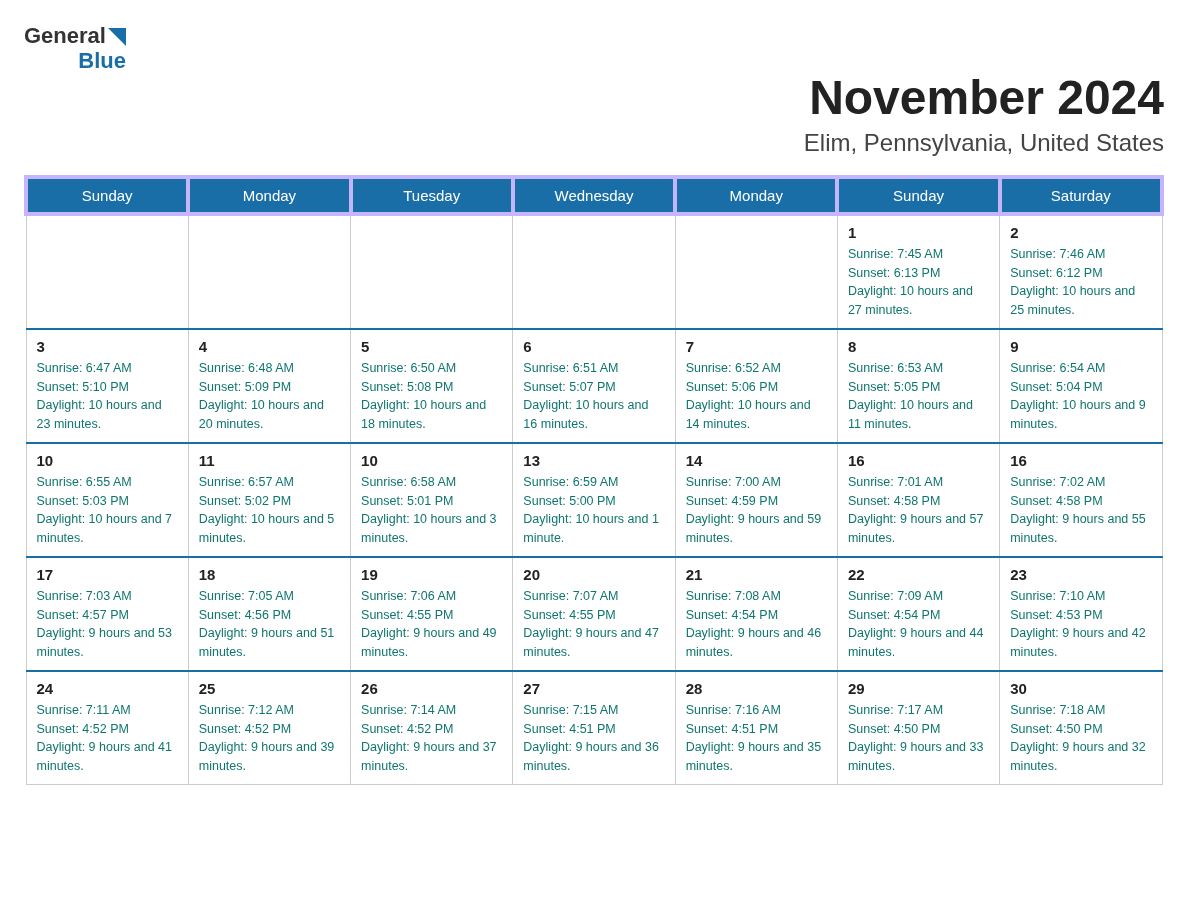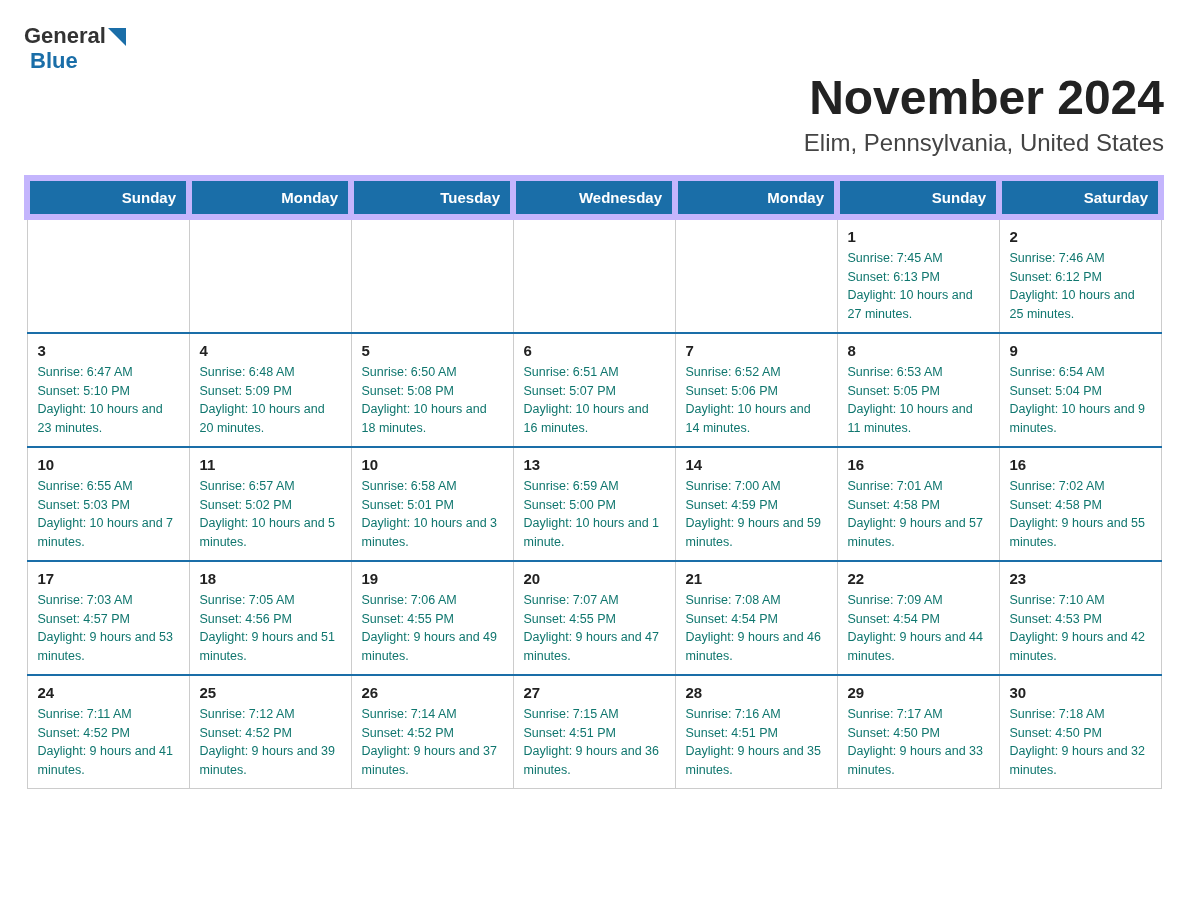--- a/index.html
+++ b/index.html
@@ -12,21 +12,21 @@
     }
     .header {
       display: flex;
       justify-content: space-between;
       align-items: flex-start;
       margin-bottom: 18px;
     }
     .logo {
       display: flex;
       flex-direction: column;
-      align-items: flex-start;
+      align-items: flex-end;
     }
     .logo-top {
       font-size: 22px;
       font-weight: bold;
       color: #333;
       line-height: 1.1;
     }
     .logo-top span.general { color: #333; }
     .logo-bottom {
       font-size: 22px;
@@ -50,24 +50,24 @@
       margin-top: 4px;
     }
     .calendar {
       width: 100%;
       border-collapse: collapse;
     }
     .calendar th {
       background: #1a6ea8;
       color: #fff;
       font-size: 15px;
-      font-weight: bold;
+      font-weight: normal;
       padding: 8px 10px;
-      text-align: right;
-      border: 6px solid #c4b5fd;
+      text-align: center;
+      border: 4px solid #c4b5fd;
     }
     .calendar td {
       border: 1px solid #ccc;
       vertical-align: top;
       padding: 8px 10px;
       width: 14.28%;
       font-size: 13px;
       color: #333;
       background: #fff;
       min-height: 110px;

